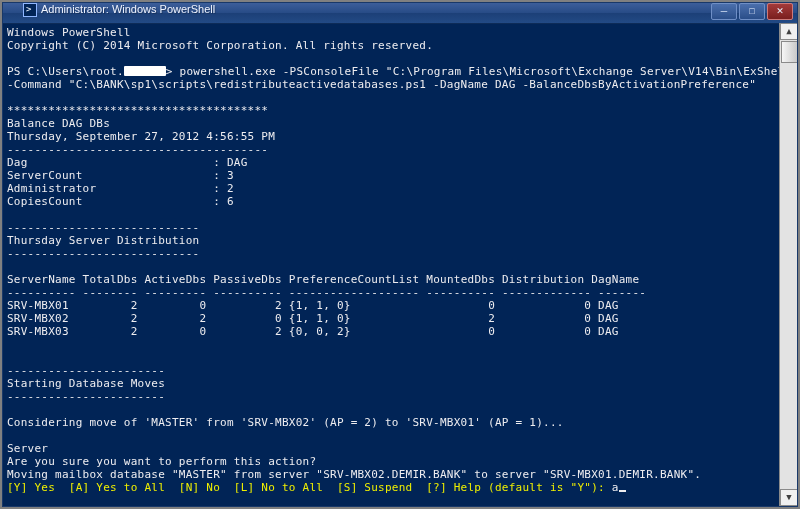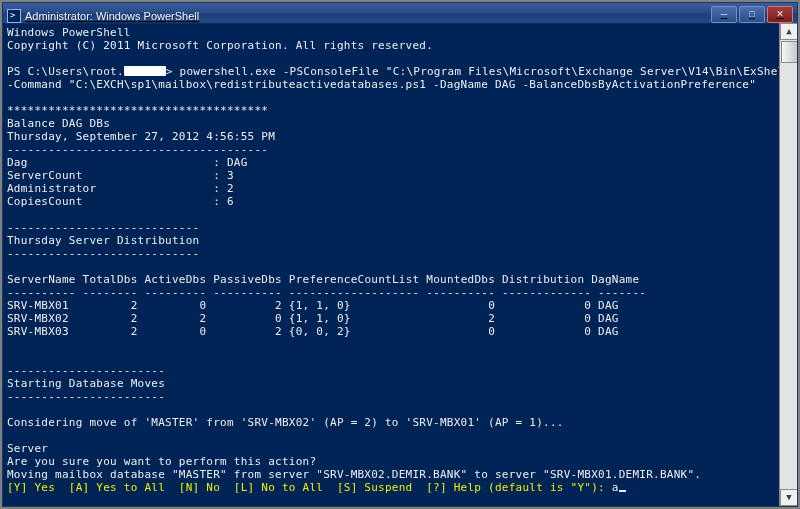--- a/index.html
+++ b/index.html
@@ -19,24 +19,23 @@
     background: #012456;
     position: relative;
     display: flex;
     flex-direction: column;
     box-sizing: border-box;
   }
   .title-bar {
     background: linear-gradient(to bottom,#3c5e9a 0%, #274b86 50%, #1c3f77 50%, #224a85 100%);
     height: 20px;
     display: flex;
-    align-items: flex-end;
-    padding: 0 4px 0 4px;
+    align-items: flex-start;
+    padding: 0 4px 0 20px;
     border-bottom: 1px solid #0d2b57;
-    text-decoration: underline;
   }
   .title-bar .icon {
     width: 14px;
     height: 14px;
     margin-right: 4px;
     background: #012456;
     border: 1px solid #8fb6ff;
     box-sizing: border-box;
     position: relative;
   }
@@ -143,24 +142,24 @@
     <div class="icon"></div>
     <div class="title-text">Administrator: Windows PowerShell</div>
     <div class="window-controls">
       <div class="win-btn">─</div>
       <div class="win-btn">□</div>
       <div class="win-btn close">✕</div>
     </div>
   </div>
 
   <div class="terminal"><span>Windows PowerShell</span>
-<span>Copyright (C) 2011 Microsoft Corporation. All rights reserved.</span>
+<span>Copyright (C) 2014 Microsoft Corporation. All rights reserved.</span>
 
 <span>PS C:\Users\root.</span><span class="user-redact"></span><span>&gt; powershell.exe -PSConsoleFile "C:\Program Files\Microsoft\Exchange Server\V14\Bin\ExShell.psc1"</span>
-<span>-Command "C:\EXCH\sp1\mailbox\redistributeactivedatabases.ps1 -DagName DAG -BalanceDbsByActivationPreference"</span>
+<span>-Command "C:\BANK\sp1\scripts\redistributeactivedatabases.ps1 -DagName DAG -BalanceDbsByActivationPreference"</span>
 
 <span>**************************************</span>
 <span>Balance DAG DBs</span>
 <span>Thursday, September 27, 2012 4:56:55 PM</span>
 <span>--------------------------------------</span>
 <span>Dag</span>                           : <span>DAG</span>
 <span>ServerCount</span>                   : <span>3</span>
 <span>Administrator</span>                 : <span>2</span>
 <span>CopiesCount</span>                   : <span>6</span>
 

